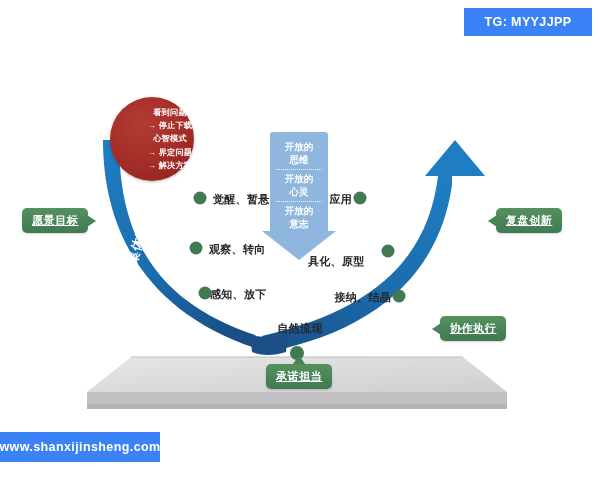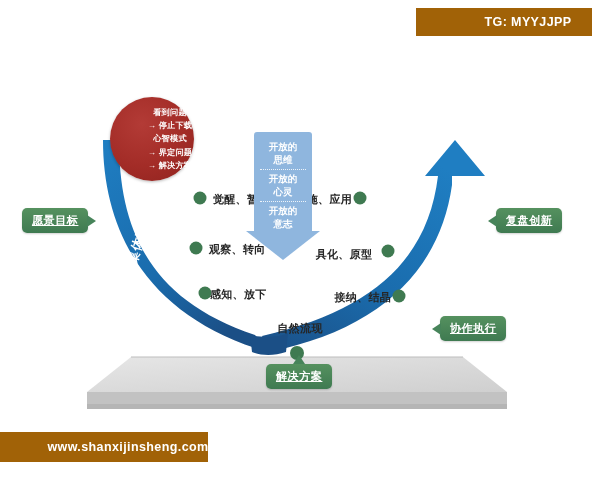--- a/index.html
+++ b/index.html
@@ -16,29 +16,28 @@
   #stage {
     position: absolute;
     left: 0; top: 0;
     width: 600px; height: 480px;
     background: #ffffff;
   }
 
   
   .badge {
     position: absolute;
-    background: #a16207;
+    background: #3b82f6;
     color: #ffffff;
     font-size: 12px;
     letter-spacing: .4px;
     display: flex;
     align-items: center;
     justify-content: center;
     font-family: "Liberation Sans", sans-serif;
-    padding-left: 48px;
   }
   #tg-badge {
     right: 8px; top: 8px;
     width: 128px; height: 28px;
     font-weight: bold;
     font-size: 12.5px;
   }
   #site-badge {
     left: 0; bottom: 18px;
     width: 160px; height: 30px;
@@ -84,21 +83,21 @@
     text-align: center;
     font-weight: bold;
     letter-spacing: .2px;
     z-index: 6;
   }
   #red-circle div { white-space: nowrap; margin-left: 36px; }
 
   
   #down-arrow {
     position: absolute;
-    left: 246px; top: 132px;
+    left: 262px; top: 132px;
     width: 74px; height: 128px;
     z-index: 5;
   }
   #down-arrow .arrow-body {
     position: absolute;
     left: 8px; top: 0;
     width: 58px; height: 100px;
     background: #8fb6de;
     border-radius: 3px 3px 0 0;
   }
@@ -311,26 +310,26 @@
   </div>
 
   <div class="curve-caption" id="caption-left">集体下潜</div>
   <div class="curve-caption" id="caption-right">正在生成的未来</div>
 
   <div class="node-label" style="left:213px; top:192px;">觉醒、暂悬</div>
   <div class="node-label" style="left:209px; top:242px;">观察、转向</div>
   <div class="node-label" style="left:210px; top:287px;text-align:right;">感知、放下</div>
 
   <div class="node-label right-side" style="left:280px; top:192px; width:72px; text-align:right;">实施、应用</div>
-  <div class="node-label right-side" style="left:308px; top:247px; width:72px; text-align:center;">具化、原型</div>
+  <div class="node-label right-side" style="left:308px; top:254px; width:72px; text-align:left;">具化、原型</div>
   <div class="node-label right-side" style="left:319px; top:290px; width:72px; text-align:right;">接纳、结晶</div>
 
   <div id="label-flow">自然流现</div>
 
   <div class="green-box point-right" id="box-vision">愿景目标</div>
   <div class="green-box point-left" id="box-review">复盘创新</div>
   <div class="green-box point-left" id="box-collab">协作执行</div>
-  <div class="green-box point-up" id="box-commit">解决方案</div>
+  <div class="green-box point-up" id="box-commit">承诺担当</div>
 
   <div class="badge" id="tg-badge">TG: MYYJJPP</div>
   <div class="badge" id="site-badge">www.shanxijinsheng.com</div>
 
 </div>
 
 </body></html>

